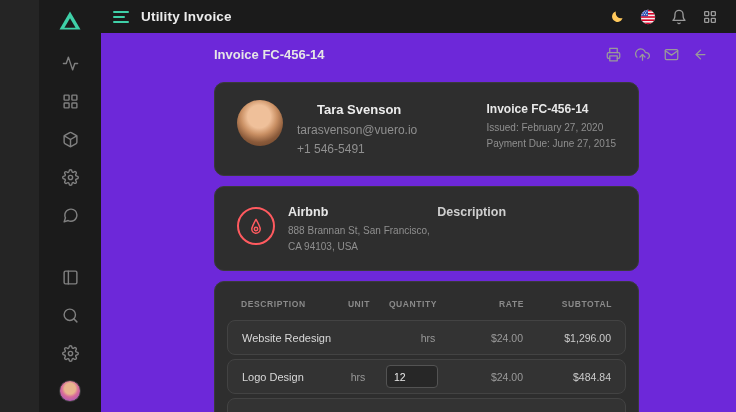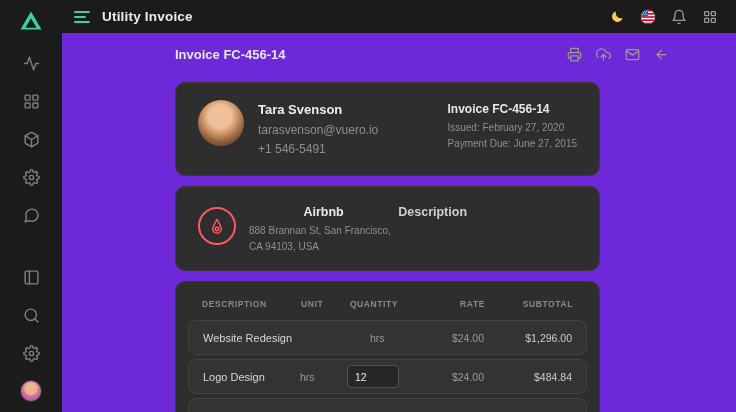--- a/index.html
+++ b/index.html
@@ -1,18 +1,18 @@
 <!DOCTYPE html>
 <html><head>
 <meta charset="utf-8">
 <style>
   * { margin:0; padding:0; box-sizing:border-box; }
   html,body { width:736px; height:412px; overflow:hidden; background:#252525;
     font-family:"Liberation Sans","DejaVu Sans",sans-serif; }
-  .app { display:flex; width:736px; height:412px; }
+  .app { display:flex; width:736px; height:412px;padding-left:39px; }
 
   
   .sidebar { width:62px; background:#1b1b1b; display:flex; flex-direction:column;
     align-items:center; padding:7px 0 10px; flex-shrink:0; }
   .logo { width:27px; height:27px; display:flex; align-items:center; justify-content:center;
     margin-bottom:10px; cursor:pointer; }
   .side-btn { width:26px; height:26px; display:flex; align-items:center; justify-content:center;
     color:#808080; margin:6px 0; cursor:pointer; border-radius:6px; }
   .side-btn svg { width:17px; height:17px; }
   .side-spacer { flex:1; }
@@ -40,47 +40,47 @@
   .header-actions .abtn { cursor:pointer; display:flex; }
   .header-actions svg { width:15px; height:15px; }
 
   .card { width:425px; background:#2e2e2e; border:1px solid #3a3a3a; border-radius:10px; }
 
   
   .customer-card { margin-top:20px; padding:17px 22px; display:flex; align-items:flex-start; }
   .avatar-lg { width:46px; height:46px; border-radius:50%; flex-shrink:0;
     background:radial-gradient(circle at 48% 36%, #efc09a 0 30%, #c98f63 48%, #8a5a3a 68%, #5f3a22 100%); }
   .cust-block { margin-left:14px; padding-top:2px; }
-  .cust-name { font-size:13px; font-weight:700; color:#ededed; margin-bottom:4px; }
+  .cust-name { font-size:13px; font-weight:700; color:#ededed; margin-bottom:4px;margin-left:20px; }
   .cust-line { font-size:12px; color:#8f8f8f; line-height:1.55; }
   .meta-block { margin-left:auto; padding-top:2px; }
   .meta-number { font-size:12px; font-weight:700; color:#e8e8e8; margin-bottom:4px; }
   .meta-line { font-size:10px; color:#8f8f8f; line-height:1.55; }
 
   
   .company-card { margin-top:10px; padding:16px 22px; display:flex; align-items:flex-start; }
   .brand-badge { width:38px; height:38px; border-radius:50%; border:2px solid #ff5a5f;
     display:flex; align-items:center; justify-content:center; flex-shrink:0; margin-top:4px;
     color:#ff5a5f; }
   .brand-badge svg { width:22px; height:22px; }
   .company-block { margin-left:13px; width:152px; padding-top:2px; }
-  .company-name { font-size:12.5px; font-weight:700; color:#e8e8e8; margin-bottom:4px;text-align:center; }
+  .company-name { font-size:12.5px; font-weight:700; color:#e8e8e8; margin-bottom:4px; }
   .company-address { font-size:10px; color:#8f8f8f; line-height:1.55; }
   .desc-block { margin-left:auto; width:182px; padding-top:2px; }
   .desc-title { font-size:12.5px; font-weight:700; color:#cfcfcf; margin-bottom:5px; }
   .desc-text { font-size:9.5px; color:#8a8a8a; line-height:1.55; }
 
   
   .table-card { margin-top:10px; padding:12px 12px 14px; }
   .thead { display:flex; align-items:center; padding:5px 14px 11px; font-size:8.5px;
     font-weight:700; letter-spacing:.6px; color:#8a8a8a; }
   .trow { display:flex; align-items:center; height:35px; background:#333333;
     border:1px solid #434343; border-radius:8px; padding:0 14px; margin-bottom:4px; }
   .col-desc { flex:1; }
-  .col-unit { width:38px; }
+  .col-unit { width:38px;text-align:center; }
   .col-qty  { width:70px; text-align:center; }
   .col-rate { width:76px; text-align:right; }
   .col-sub  { width:88px; text-align:right; }
   .cell-desc { font-size:11px; color:#d8d8d8; }
   .cell-unit { font-size:10.5px; color:#9a9a9a; }
   .cell-rate { font-size:10.5px; color:#9a9a9a; }
   .cell-sub  { font-size:10.5px; color:#cccccc; }
   .qty-input { width:52px; height:23px; background:#272727; border:1px solid #535353;
     border-radius:4px; color:#e8e8e8; font-size:10.5px; padding:0 7px; outline:none;
     font-family:"Liberation Sans","DejaVu Sans",sans-serif; }

